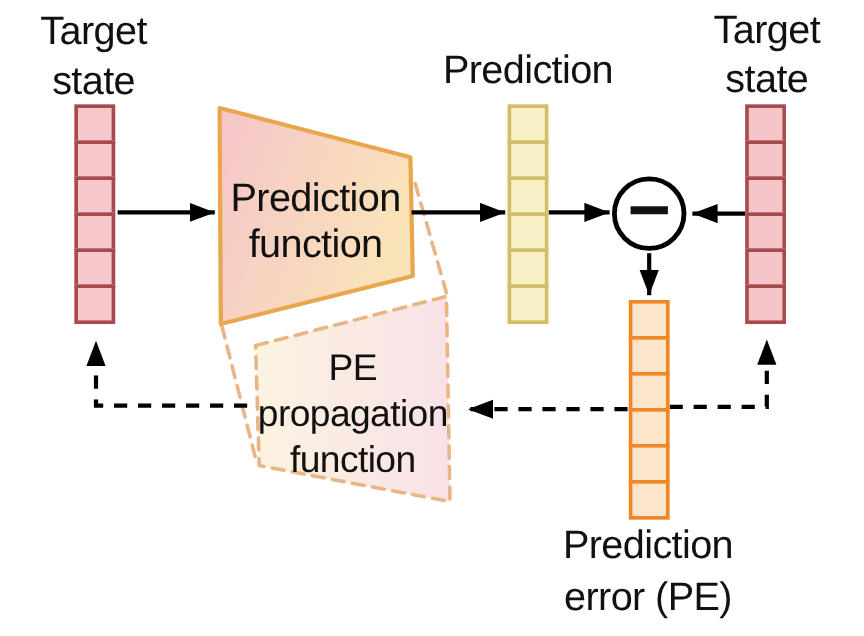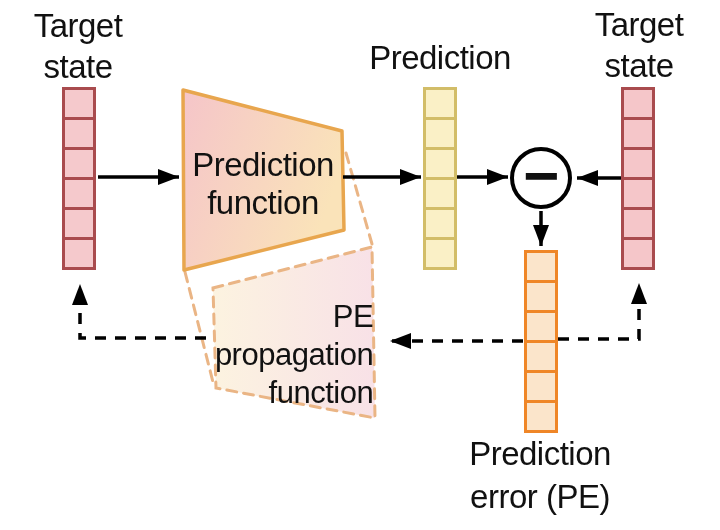--- a/index.html
+++ b/index.html
@@ -108,18 +108,18 @@
     <span>−</span>
   </div>
 
   <div class="label" style="left:78px;top:5px;">Target
 state</div>
   <div class="label" style="left:440px;top:37px;">Prediction</div>
   <div class="label" style="left:639px;top:4px;">Target
 state</div>
   <div class="label tight" style="left:263px;top:146px;">Prediction
 function</div>
-  <div class="label small" style="left:294px;top:298px;text-align:right;">PE
+  <div class="label small" style="left:294px;top:288px;">PE
 propagation
 function</div>
   <div class="label err" style="left:540px;top:432px;">Prediction
 error (PE)</div>
 </div>
 
 </body></html>

